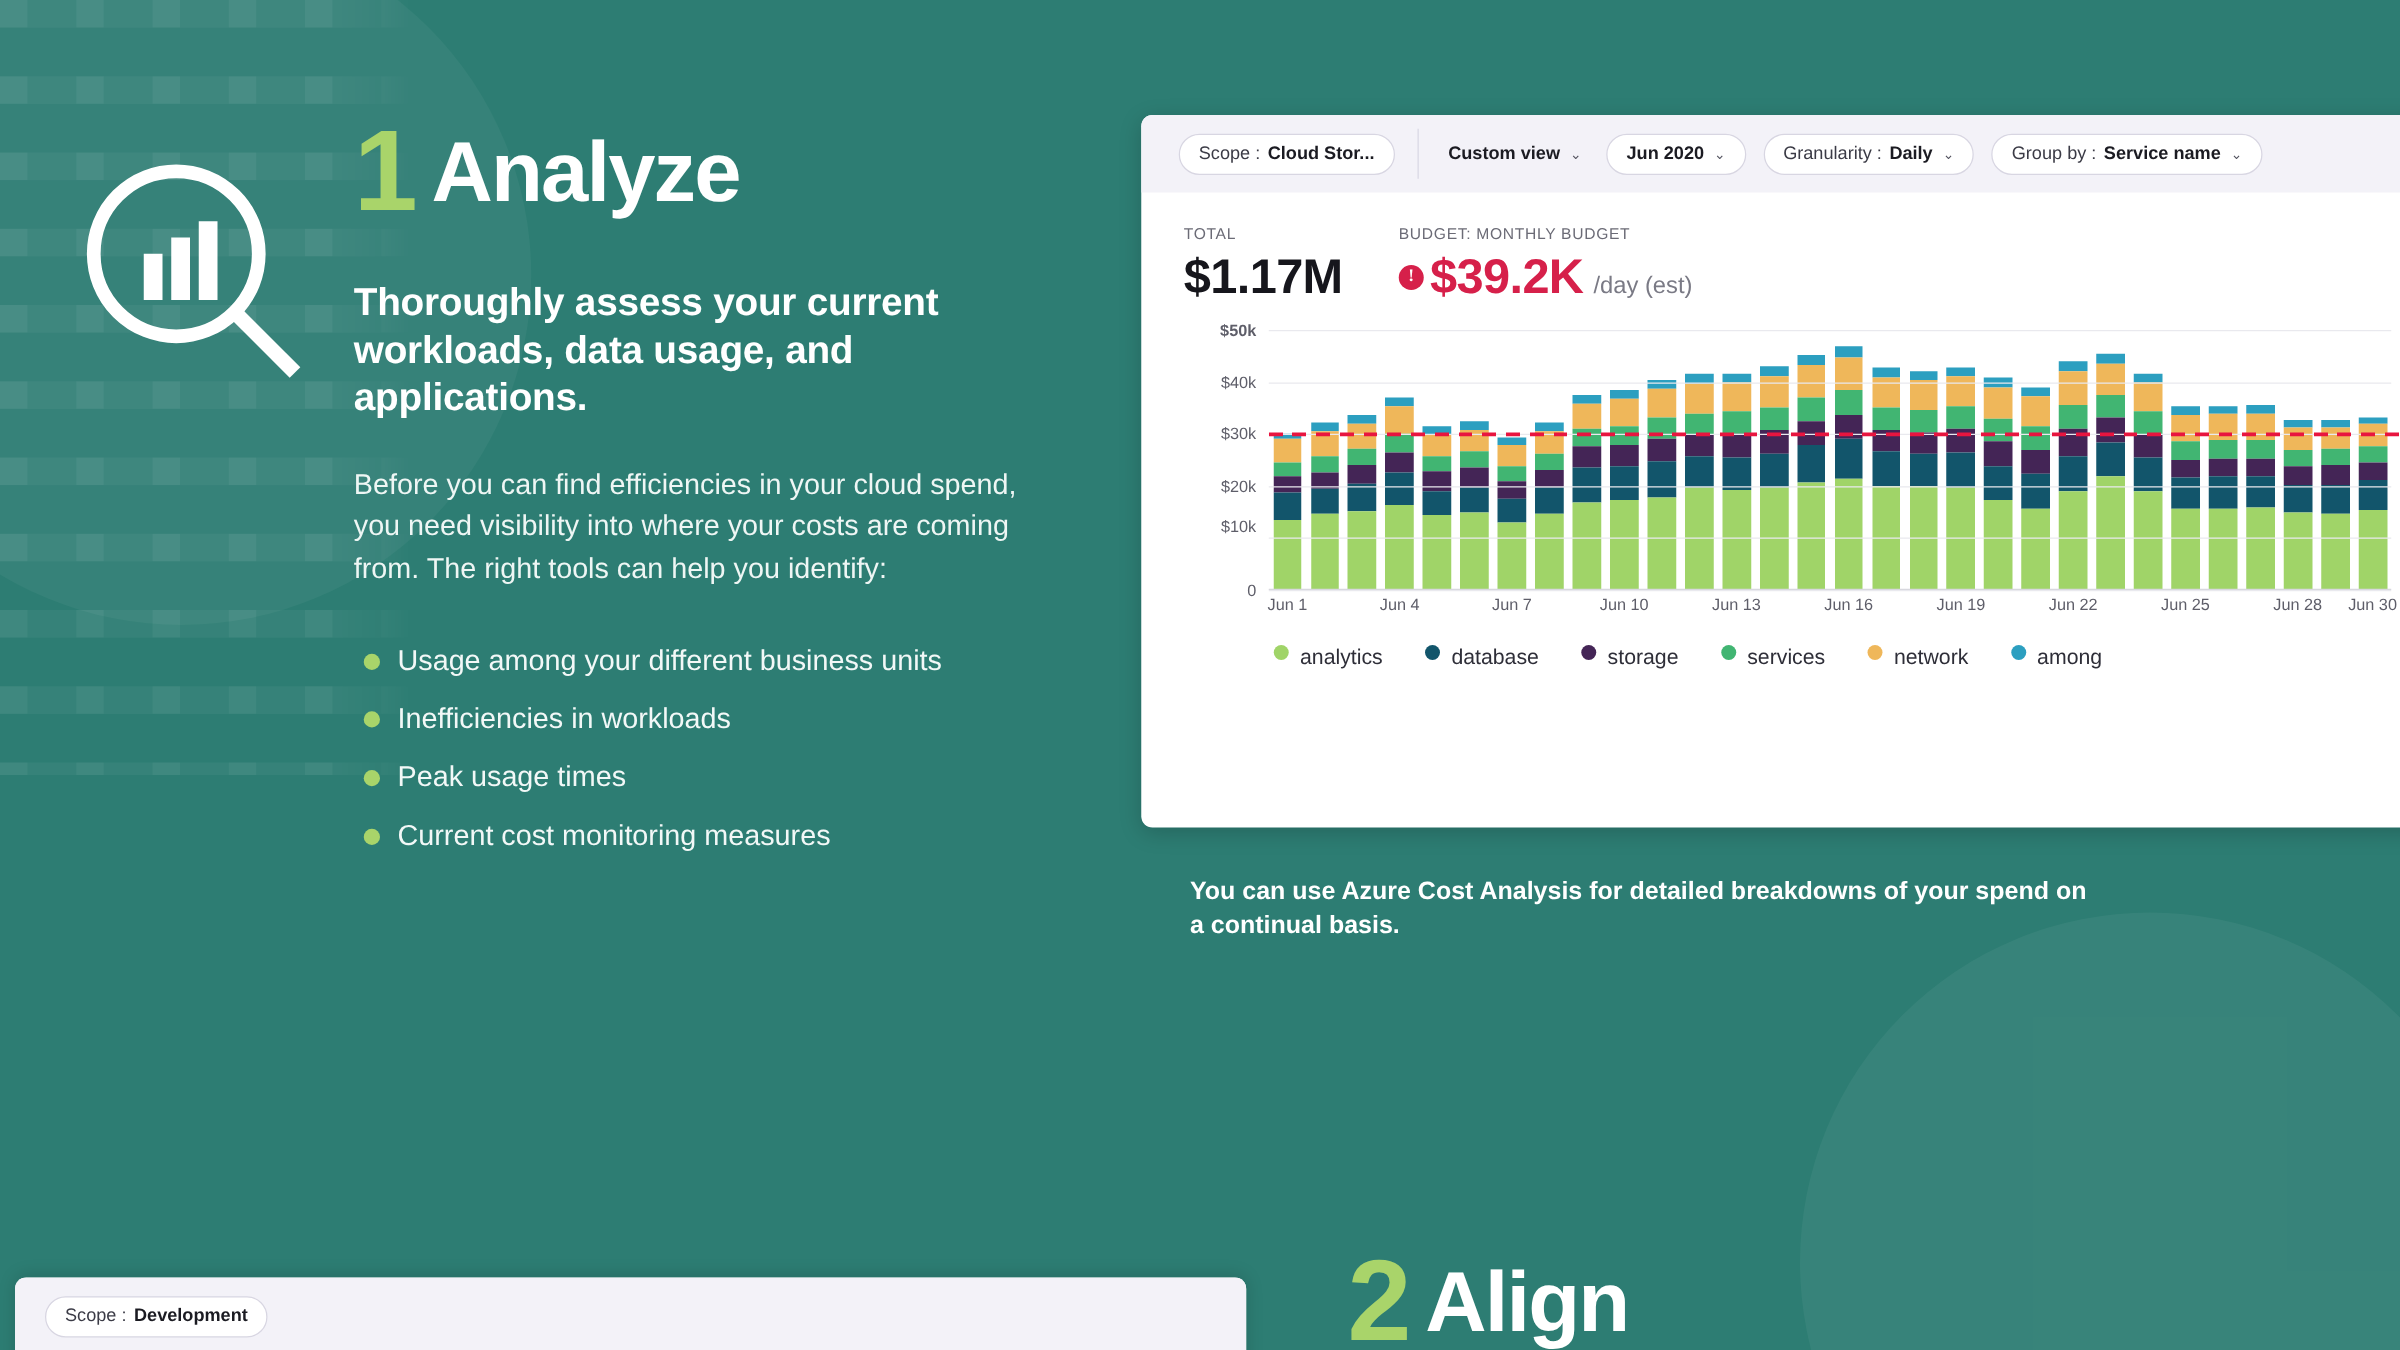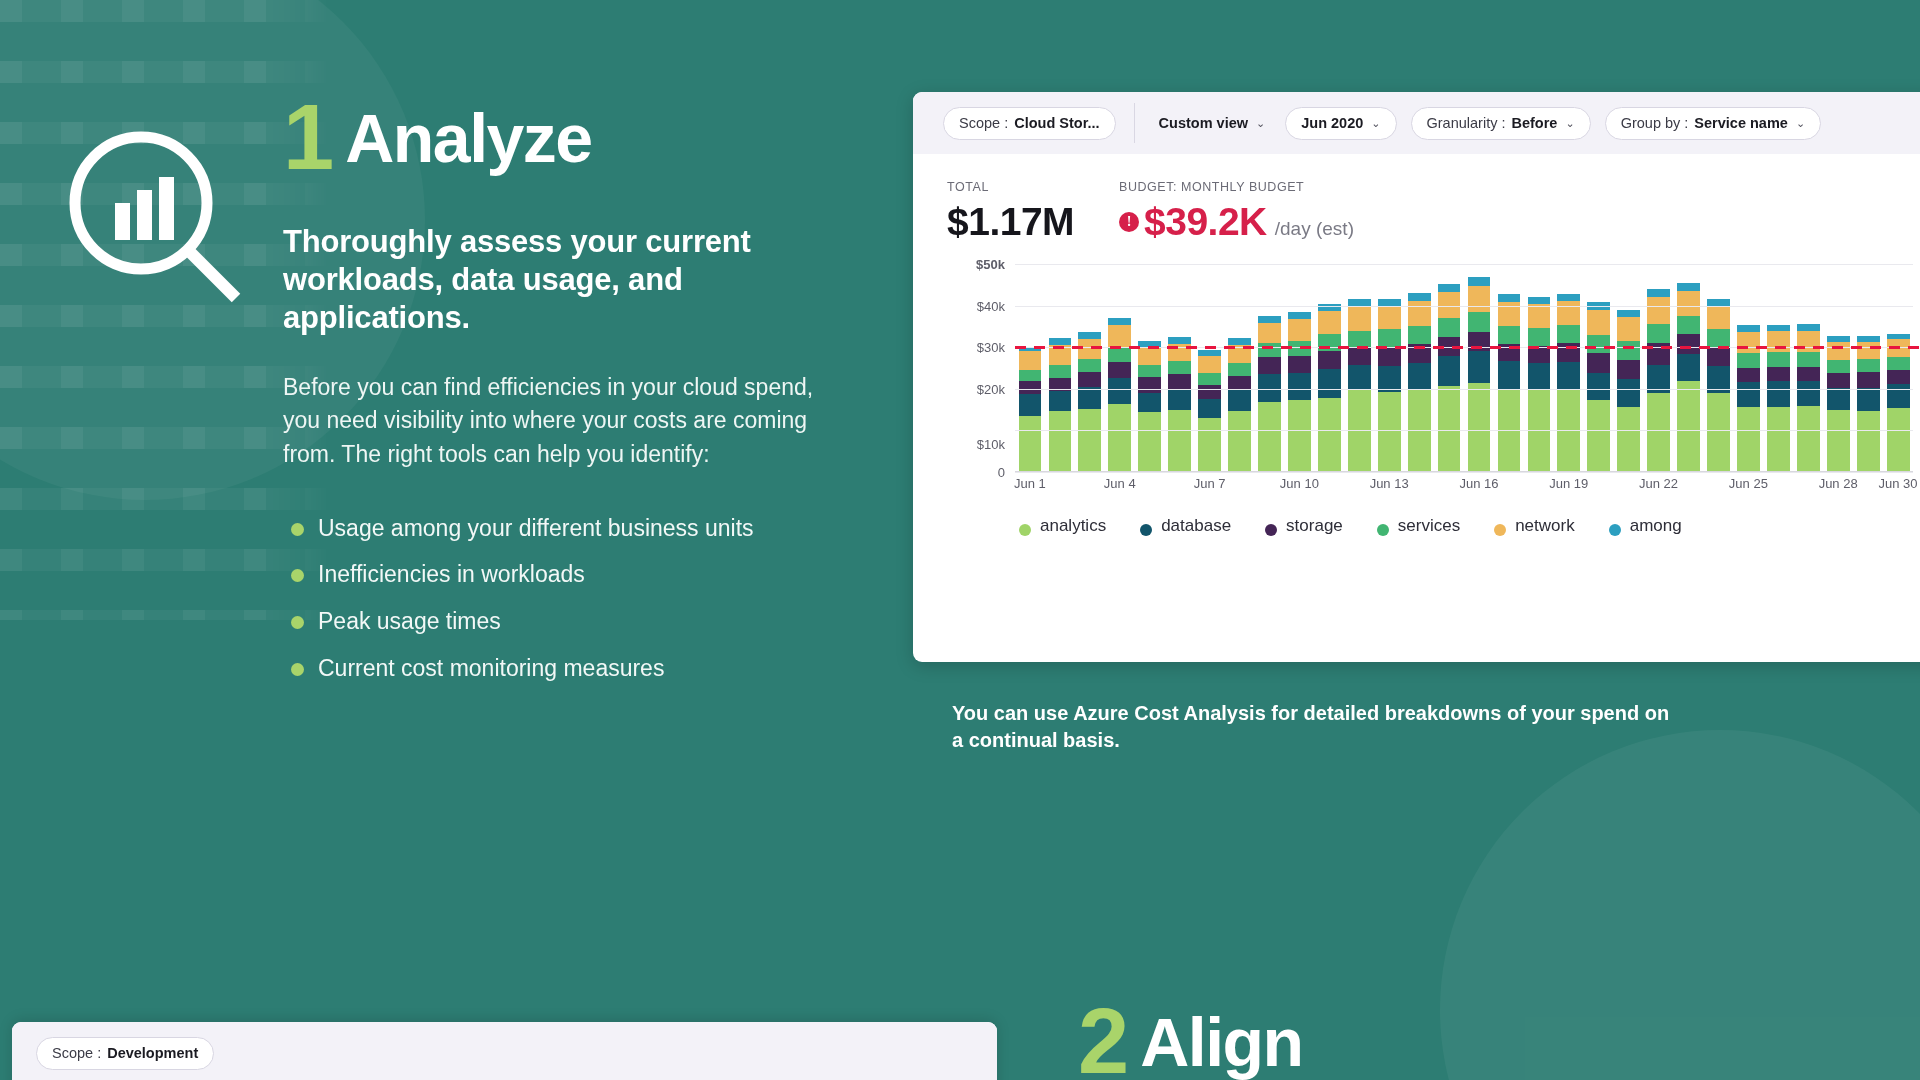--- a/index.html
+++ b/index.html
@@ -118,21 +118,21 @@
   .bars { position: absolute; left: 0; right: 0; bottom: 0; top: 0; display: flex; align-items: flex-end; gap: 0; }
   .barslot { flex: 1 1 0; height: 100%; display: flex; align-items: flex-end; justify-content: center; }
   .bar { width: 76%; display: flex; flex-direction: column; justify-content: flex-end; }
   .seg { width: 100%; }
   .xaxis { position: absolute; left: 68px; right: 6px; bottom: 0; height: 20px; }
   .xtick { position: absolute; transform: translateX(-50%); font-size: 13px; color: #5e5e69; white-space: nowrap; top: 2px; }
   .axis-base { position: absolute; left: 68px; right: 6px; bottom: 22px; height: 1px; background: #d8d8de; }
 
   
   .legend { display: flex; gap: 34px; margin-top: 22px; padding-left: 72px; align-items: center; }
-  .lg-item { display: flex; align-items: flex-end; gap: 9px; font-size: 17px; color: #2e2e38; }
+  .lg-item { display: flex; align-items: flex-start; gap: 9px; font-size: 17px; color: #2e2e38; }
   .lg-dot { width: 12px; height: 12px; border-radius: 50%; }
 
   
   .caption {
     position: absolute; left: 952px; top: 700px; width: 720px;
     font-size: 20px; font-weight: 700; line-height: 1.35; color: #ffffff;
   }
 
   
   .card-bottom {
@@ -258,21 +258,21 @@
           <span class="chev">⌄</span>
         </span>
         <div class="tb-gap"></div>
         <span class="pill">
           <span class="val">Jun 2020</span>
           <span class="chev">⌄</span>
         </span>
         <div class="tb-gap"></div>
         <span class="pill">
           <span class="lbl">Granularity :</span>
-          <span class="val">Before</span>
+          <span class="val">Daily</span>
           <span class="chev">⌄</span>
         </span>
         <div class="tb-gap"></div>
         <span class="pill">
           <span class="lbl">Group by :</span>
           <span class="val">Service name</span>
           <span class="chev">⌄</span>
         </span>
       </div>
 
@@ -592,21 +592,21 @@
                   <div class="seg" style="height: 12.896px; background: rgb(65, 181, 114);"></div>
                   <div class="seg" style="height: 14.56px; background: rgb(68, 37, 86);"></div>
                   <div class="seg" style="height: 24.128px; background: rgb(18, 85, 107);"></div>
                   <div class="seg" style="height: 63.648px; background: rgb(160, 212, 104);"></div>
                 </div>
               </div>
             </div>
         <div class="gridline" style="top: 208px;"></div>
             <div class="ytick" style="top: 208px;">0</div>
             <div class="gridline" style="top: 166.4px;"></div>
-            <div class="ytick" style="top: 180px;">$10k</div>
+            <div class="ytick" style="top: 157px;">$10k</div>
             <div class="gridline" style="top: 124.8px;"></div>
             <div class="ytick" style="top: 124.8px;">$20k</div>
             <div class="gridline" style="top: 83.2px;"></div>
             <div class="ytick" style="top: 83.2px;">$30k</div>
             <div class="gridline" style="top: 41.6px;"></div>
             <div class="ytick" style="top: 41.6px;">$40k</div>
             <div class="gridline" style="top: 0px;"></div>
             <div class="ytick" style="top: 0px; font-weight: bold;">$50k</div>
             <div class="budget-line" style="top: 82.2px;"></div>
           </div>

